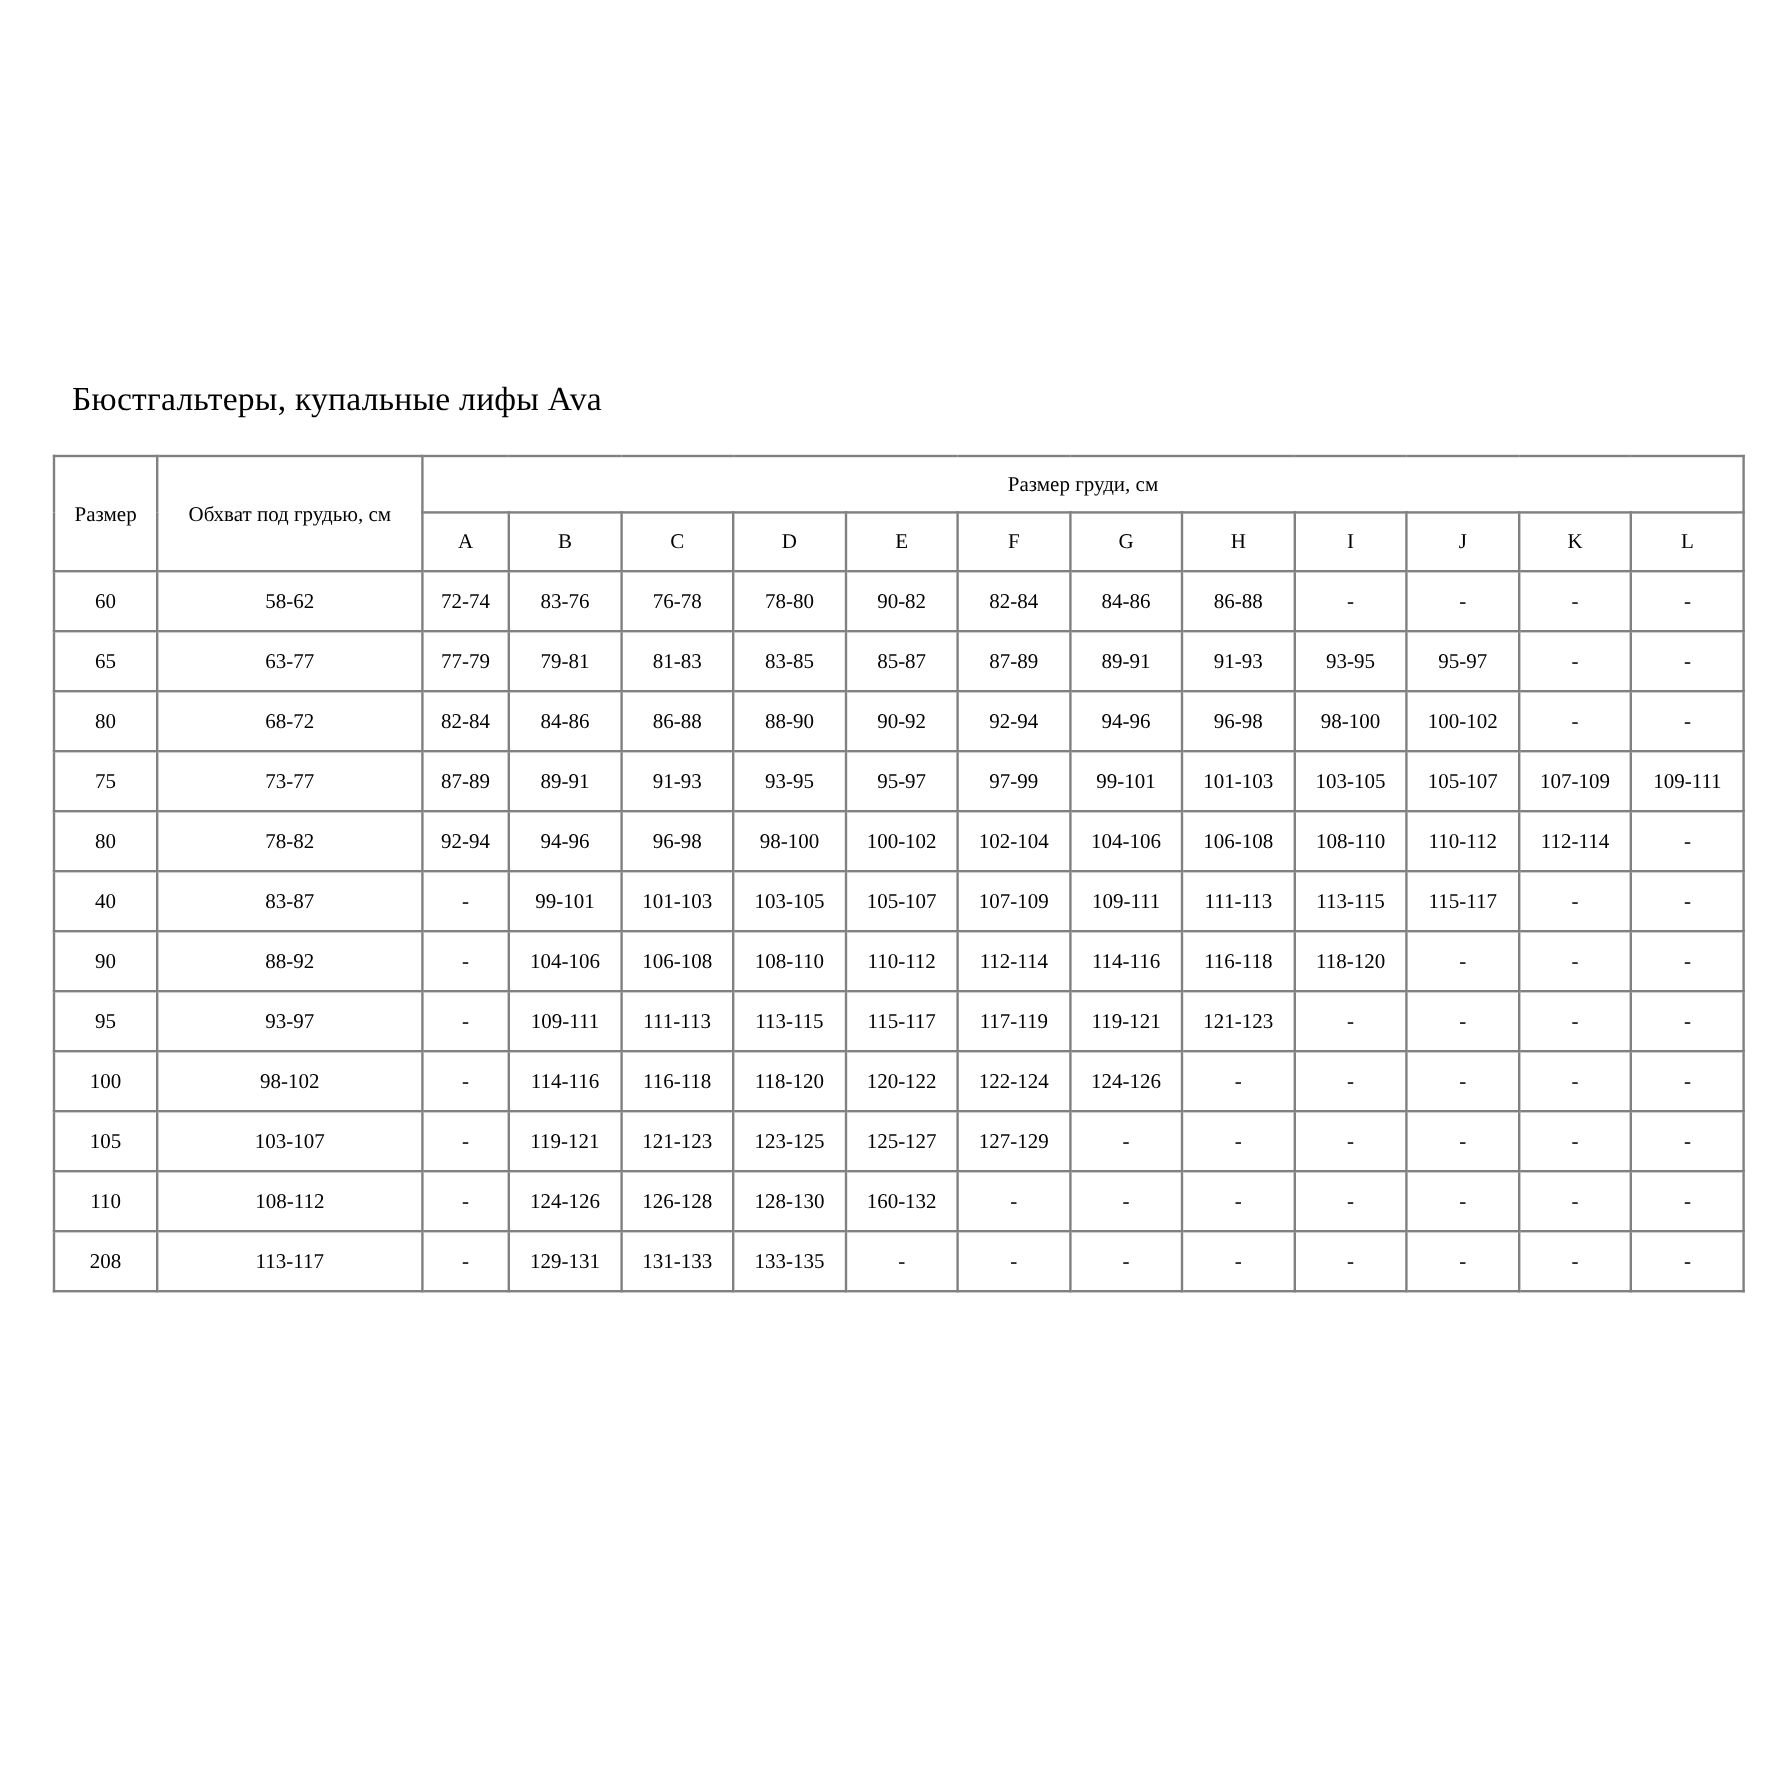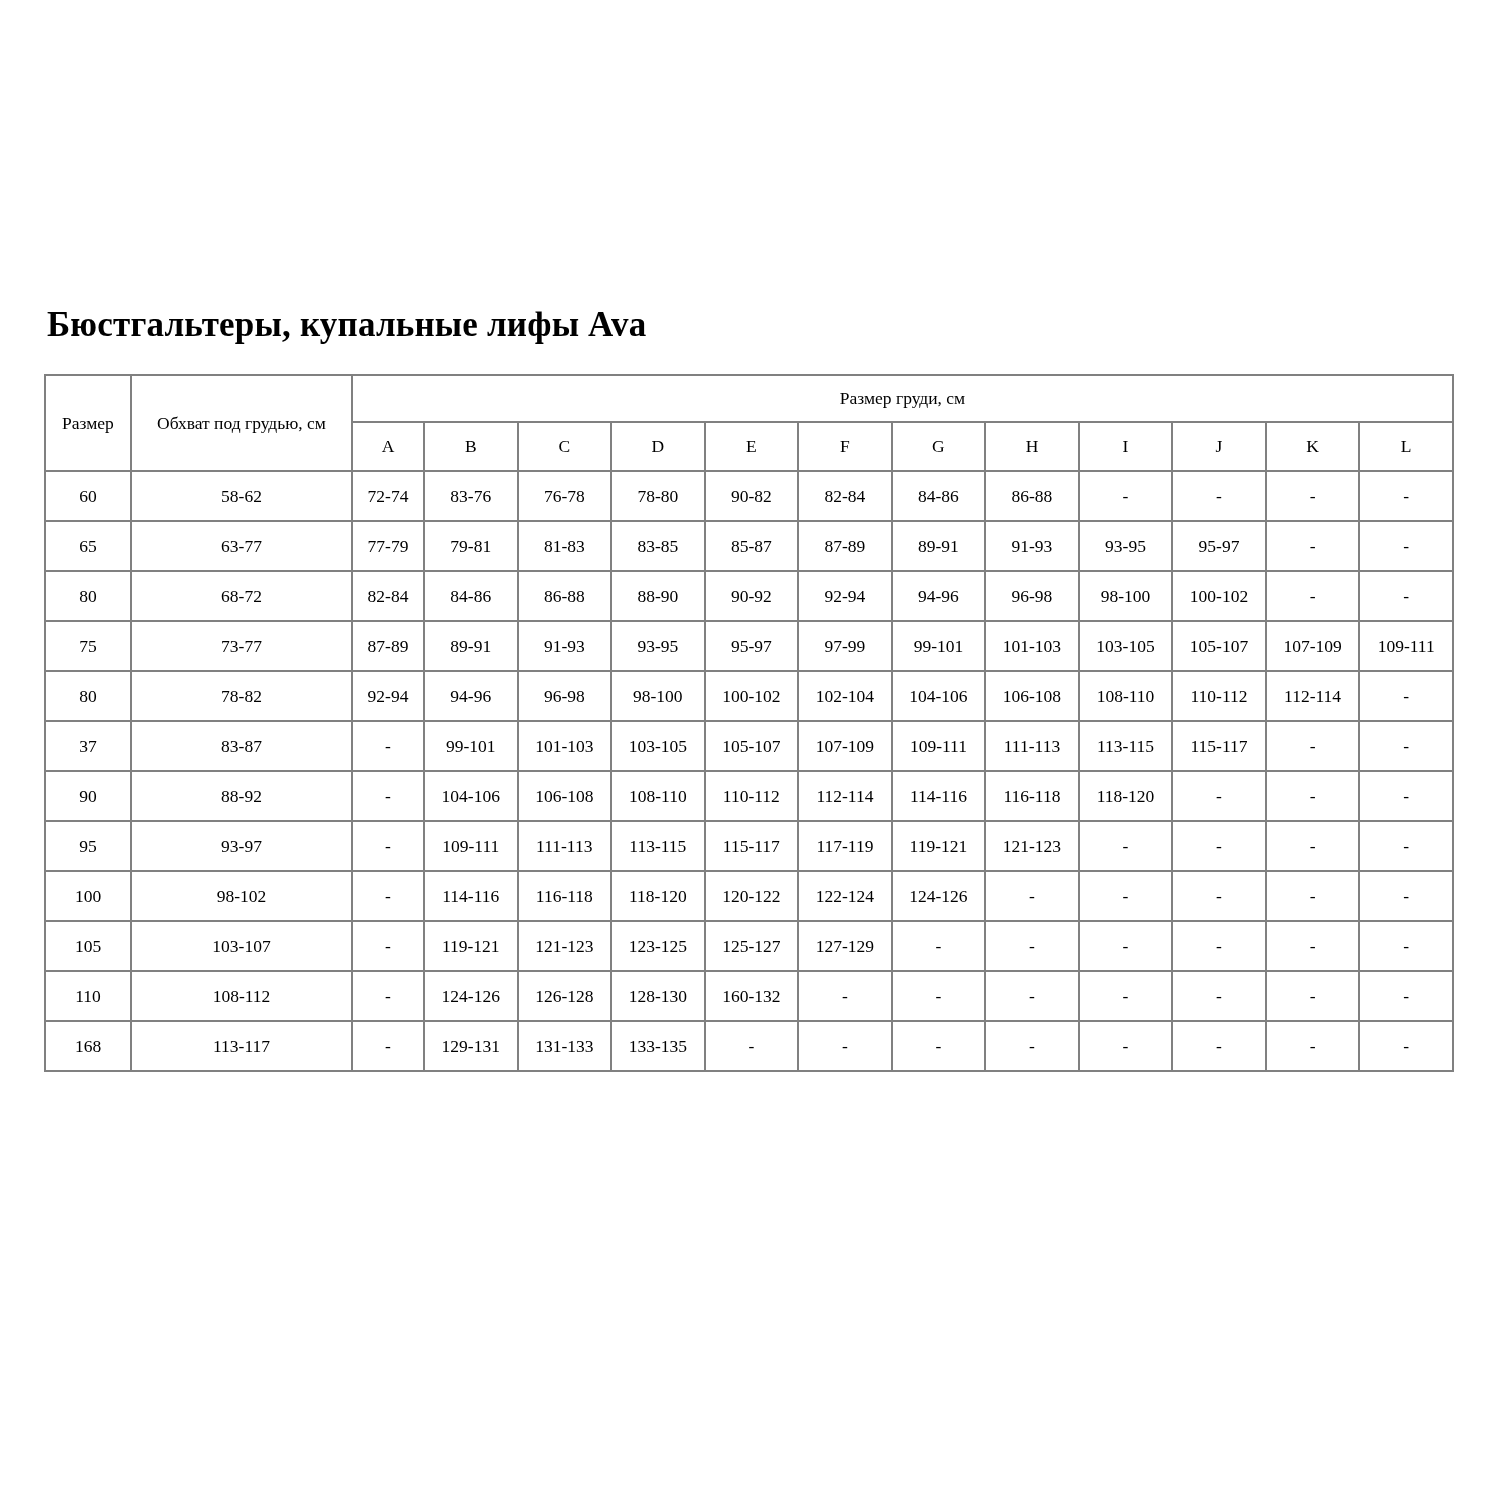--- a/index.html
+++ b/index.html
@@ -12,25 +12,25 @@
   .page {
     width: 1488px;
     height: 1488px;
     background: #ffffff;
     box-sizing: border-box;
     padding-left: 44px;
     padding-right: 34px;
     overflow: hidden;
   }
   .title {
-    margin: 3px;
+    margin: 16px;
     padding-top: 302px;
-    font-size: 35px;
+    font-size: 28px;
     line-height: 1.15;
-    font-weight: bold;
+    font-weight: normal;
     letter-spacing: 0.2px;
   }
   table.size-table {
     margin-top: 29px;
     border-collapse: collapse;
     table-layout: fixed;
     width: 1410px;
   }
   table.size-table th,
   table.size-table td {
@@ -171,21 +171,21 @@
           <td>100-102</td>
           <td>102-104</td>
           <td>104-106</td>
           <td>106-108</td>
           <td>108-110</td>
           <td>110-112</td>
           <td>112-114</td>
           <td>-</td>
         </tr>
         <tr>
-          <td>37</td>
+          <td>40</td>
           <td>83-87</td>
           <td>-</td>
           <td>99-101</td>
           <td>101-103</td>
           <td>103-105</td>
           <td>105-107</td>
           <td>107-109</td>
           <td>109-111</td>
           <td>111-113</td>
           <td>113-115</td>
@@ -267,21 +267,21 @@
           <td>160-132</td>
           <td>-</td>
           <td>-</td>
           <td>-</td>
           <td>-</td>
           <td>-</td>
           <td>-</td>
           <td>-</td>
         </tr>
         <tr>
-          <td>168</td>
+          <td>208</td>
           <td>113-117</td>
           <td>-</td>
           <td>129-131</td>
           <td>131-133</td>
           <td>133-135</td>
           <td>-</td>
           <td>-</td>
           <td>-</td>
           <td>-</td>
           <td>-</td>

